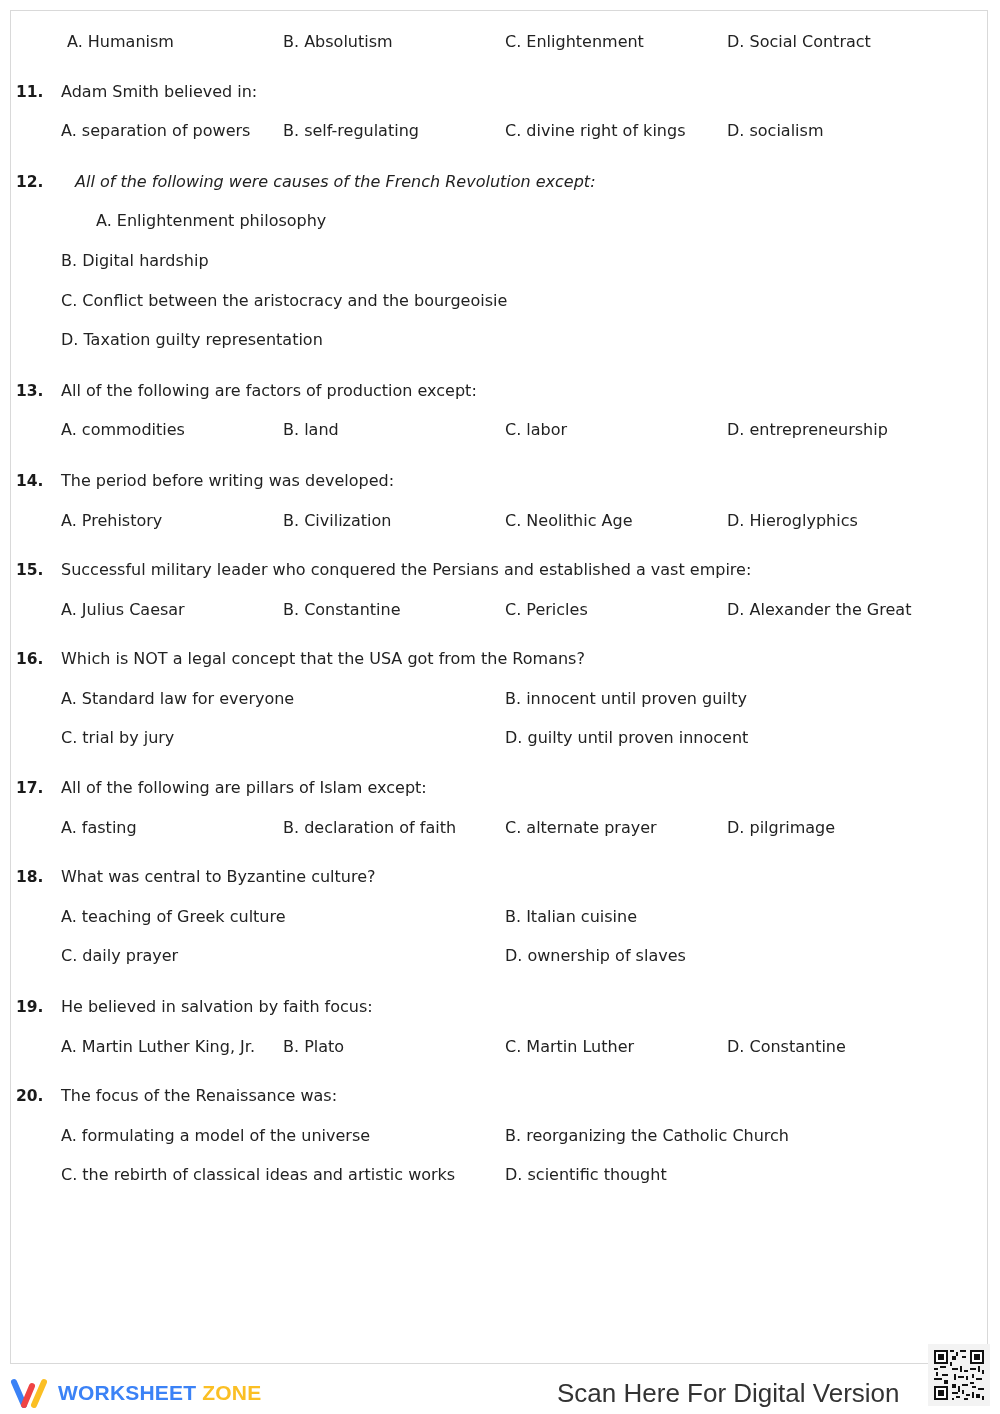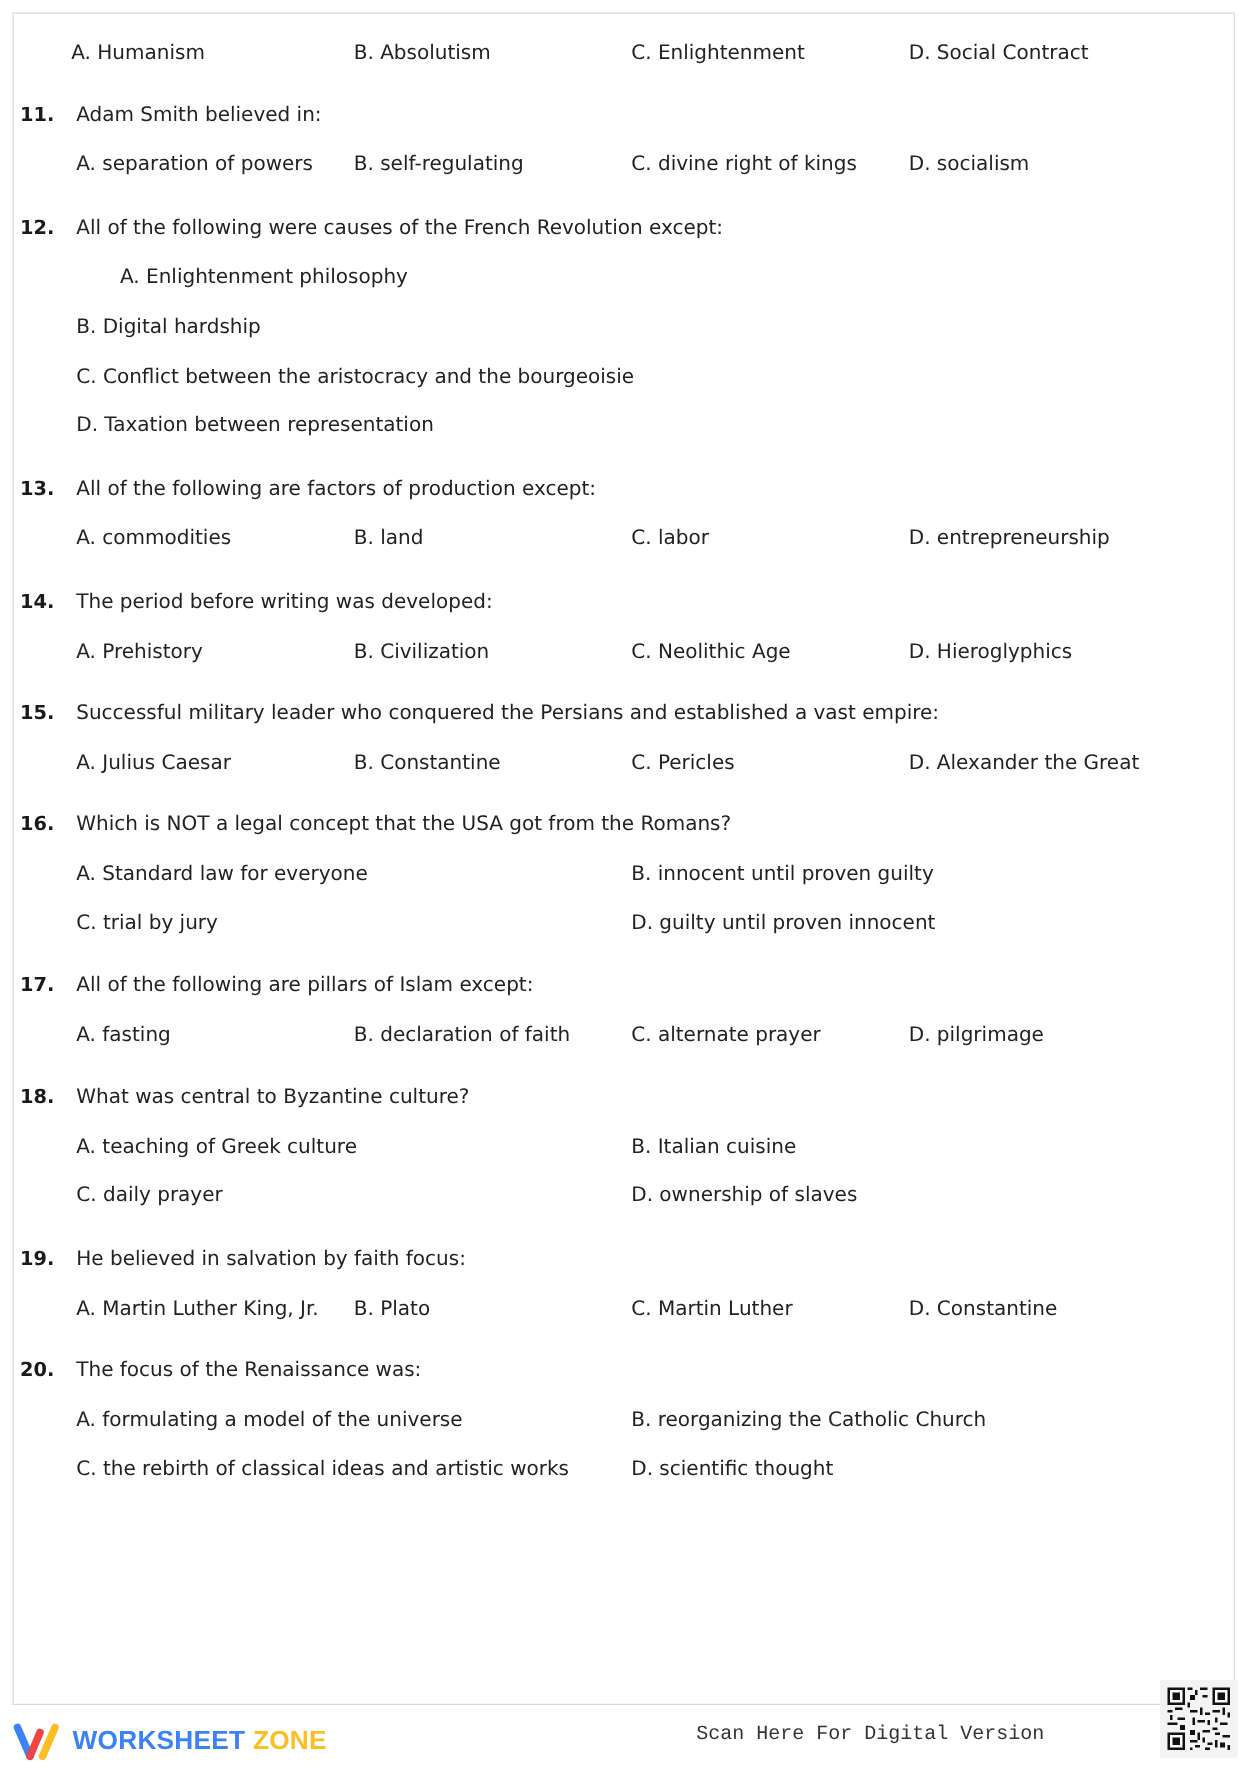--- a/index.html
+++ b/index.html
@@ -10,32 +10,32 @@
   .q { position:absolute; left:16px; width:940px; }
   .q-head { position:relative; height:24px; font-size:16px; line-height:24px; }
   .q-num { position:absolute; left:0; top:0; font-weight:bold; font-size:15.5px; color:#1a1a1a; }
   .q-text { position:absolute; left:34px; top:0; white-space:nowrap; }
   .opts { position:relative; font-size:16px; line-height:24px; }
   .opt { position:absolute; white-space:nowrap; }
   .logo { position:absolute; left:10px; top:1376px; height:34px; display:flex; align-items:center; }
   .logo-text { font-family:"Liberation Sans", sans-serif; font-weight:bold; font-size:21px; letter-spacing:0.2px; margin-left:6px;text-align:right; }
   .logo-a { color:#3b82f6; }
   .logo-b { color:#fbbf24; margin-left:6px; }
-  .scan { position:absolute; left:557px; top:1378px; font-size:16px; color:#333; white-space:nowrap;
-          font-family:Liberation Mono, monospace; font-weight:normal; }
+  .scan { position:absolute; left:557px; top:1378px; font-size:26px; color:#333; white-space:nowrap;
+          font-family:Liberation Sans, sans-serif; font-weight:normal; }
   .qr { position:absolute; left:928px; top:1344px; width:62px; height:62px; background:#f0f0f0; }
 </style>
 </head>
 <body>
 
 <div class="sheet"></div>
 
 <div class="q" style="top:30px;">
   <div class="opts" style="height:24px;">
-    <span class="opt" style="left:41px;">A. Humanism</span>
+    <span class="opt" style="left:51px;">A. Humanism</span>
     <span class="opt" style="left:267px;">B. Absolutism</span>
     <span class="opt" style="left:489px;">C. Enlightenment</span>
     <span class="opt" style="left:711px;">D. Social Contract</span>
   </div>
 </div>
 
 <div class="q" style="top:80px;">
   <div class="q-head">
     <span class="q-num">11.</span>
     <span class="q-text" style="left:45px;">Adam Smith believed in:</span>
@@ -44,27 +44,27 @@
     <span class="opt" style="left:45px;">A. separation of powers</span>
     <span class="opt" style="left:267px;">B. self-regulating</span>
     <span class="opt" style="left:489px;">C. divine right of kings</span>
     <span class="opt" style="left:711px;">D. socialism</span>
   </div>
 </div>
 
 <div class="q" style="top:170px;">
   <div class="q-head">
     <span class="q-num">12.</span>
-    <span class="q-text" style="left:45px;">All of the following were causes of the French Revolution except:</span>
+    <span class="q-text" style="left:59px;font-style:italic;">All of the following were causes of the French Revolution except:</span>
   </div>
   <div class="opts" style="height:170px;">
     <span class="opt" style="left:45px;top:15px;margin-left:35px;">A. Enlightenment philosophy</span>
     <span class="opt" style="left:45px;top:55px;">B. Digital hardship</span>
     <span class="opt" style="left:45px;top:95px;">C. Conflict between the aristocracy and the bourgeoisie</span>
-    <span class="opt" style="left:45px;top:134px;">D. Taxation between representation</span>
+    <span class="opt" style="left:45px;top:134px;">D. Taxation guilty representation</span>
   </div>
 </div>
 
 <div class="q" style="top:379px;">
   <div class="q-head">
     <span class="q-num">13.</span>
     <span class="q-text" style="left:45px;">All of the following are factors of production except:</span>
   </div>
   <div class="opts" style="margin-top:15px;height:24px;">
     <span class="opt" style="left:45px;">A. commodities</span>

